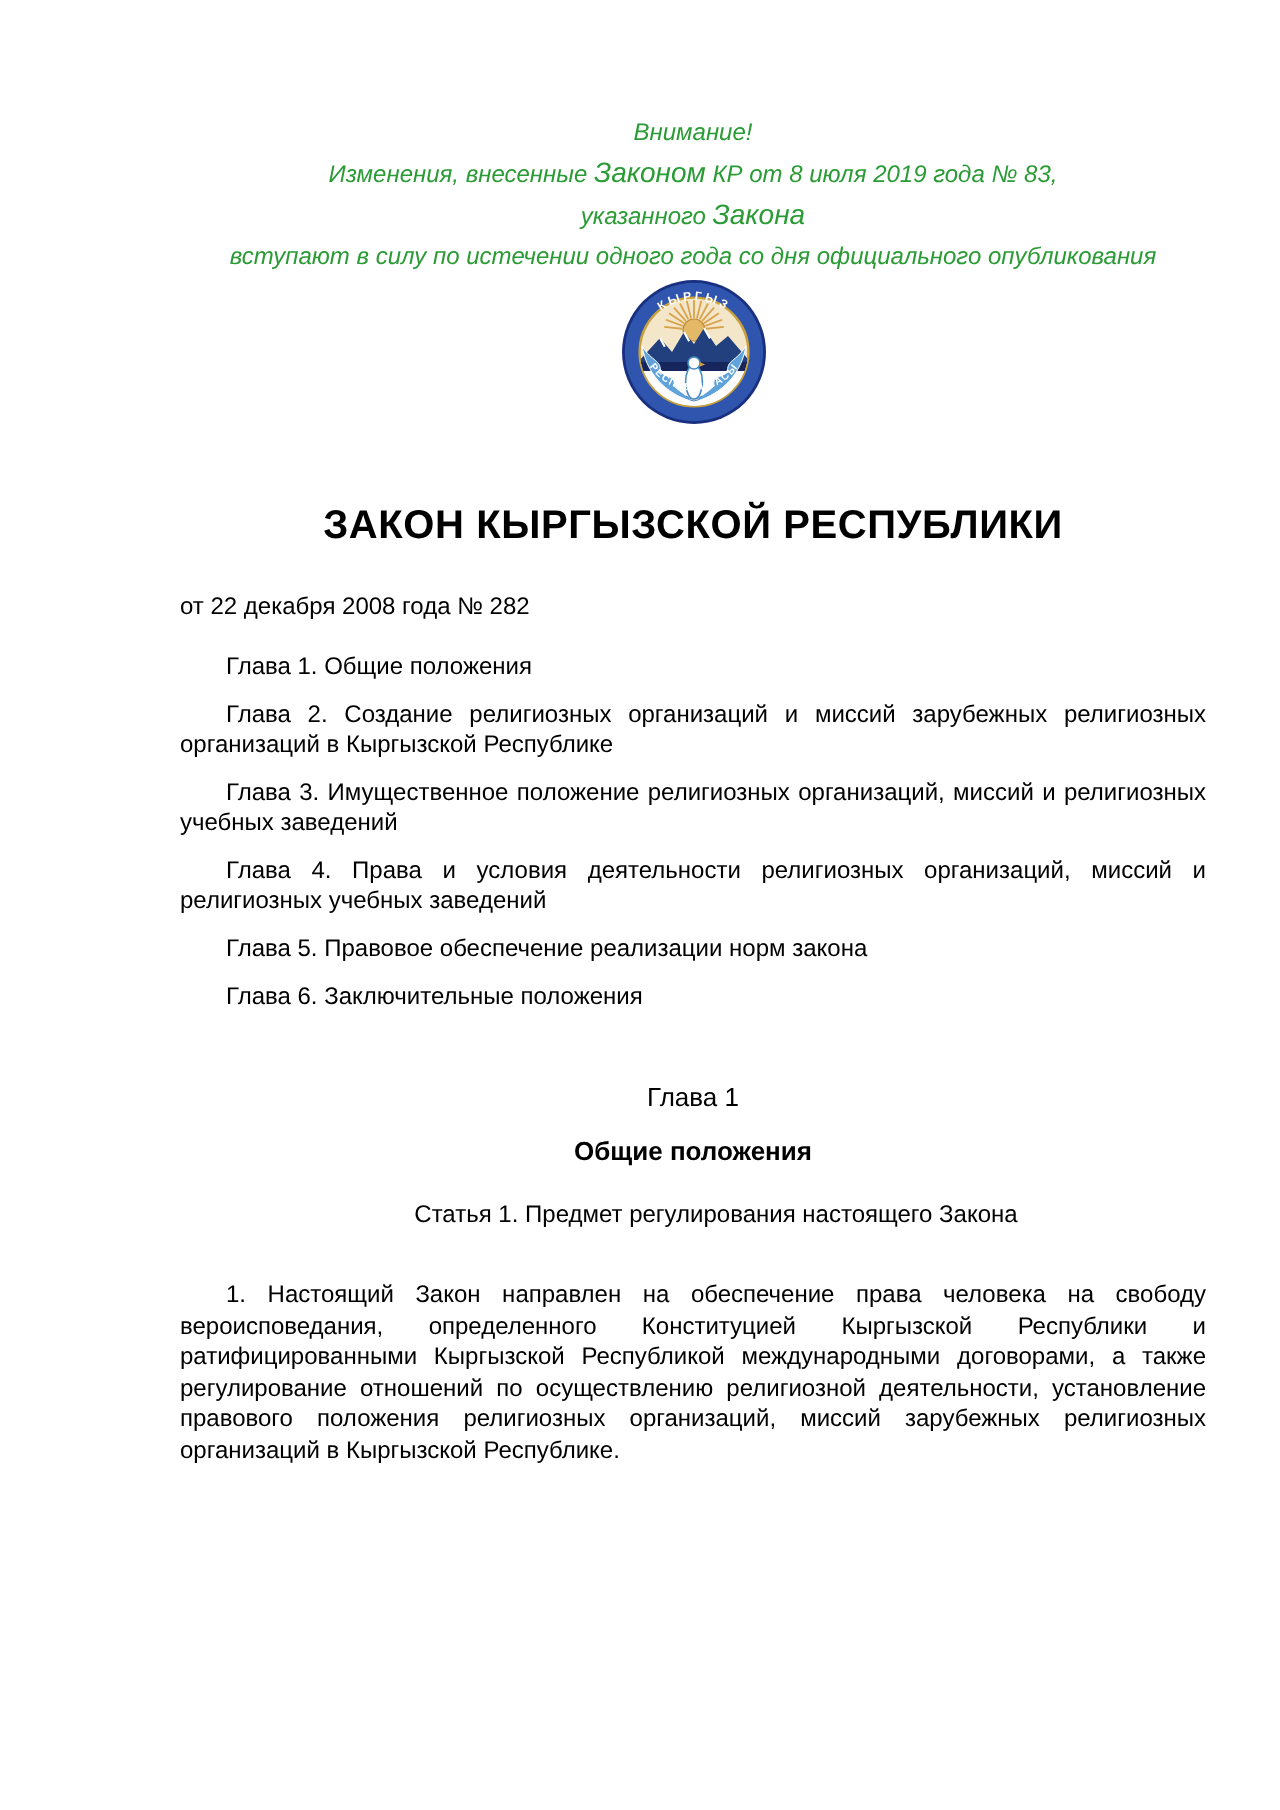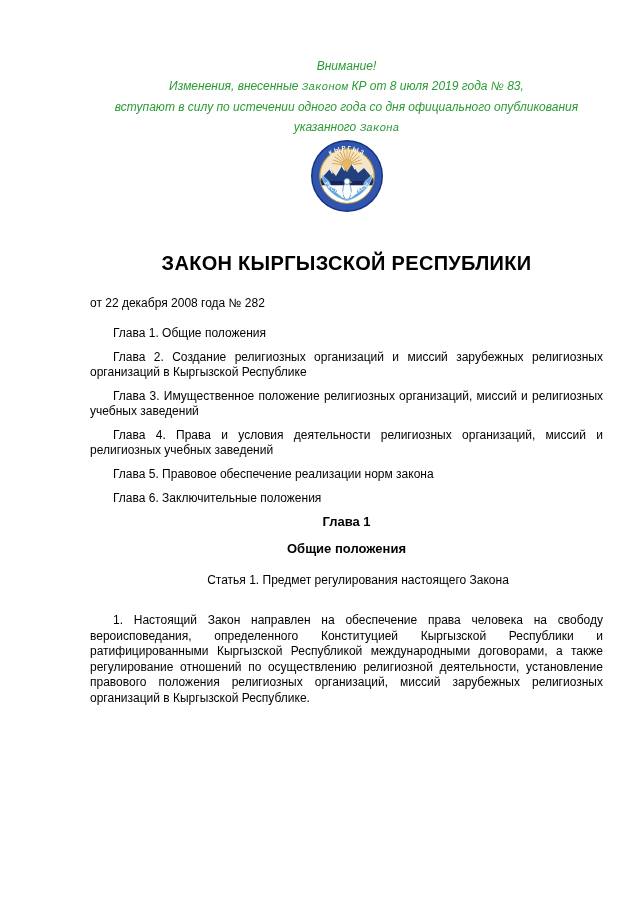--- a/index.html
+++ b/index.html
@@ -8,57 +8,57 @@
     font-family:"Liberation Sans", sans-serif;color:#000;
   }
   .page{width:640px;height:868px;position:relative;}
   .content{padding:56px 37px 0 90px;}
 
   
   .notice{
     text-align:center;font-style:italic;font-size:12px;line-height:20px;
     color:#2a9b35;
   }
-  .notice .sm{font-size:11px;font-family:Liberation Mono, monospace;}
+  .notice .sm{font-size:14px;}
 
   
   .emblem-wrap{text-align:center;margin-top:2px;height:74px;}
   .emblem-wrap svg{width:72px;height:72px;}
 
   .law-title{
     margin:40px 0 0 0;font-size:20px;font-weight:bold;text-align:center;
     line-height:18px;letter-spacing:.3px;
   }
   .date-line{margin-top:24px;font-size:12px;line-height:15px;text-align:left;}
   .law-subtitle{
     margin:17px 0 0 0;font-size:13.5px;font-weight:bold;text-align:center;line-height:17px;
   }
   .edition{
     margin-top:26px;font-style:italic;font-size:12px;line-height:15px;text-align:center;
   }
   .toc{margin-top:15px;}
   .toc p{
     margin:0 0 9px 0;font-size:12px;line-height:15px;text-align:justify;text-indent:23px;
   }
-  .chapter-head{margin:9px 0 0 0;font-size:13px;font-weight:bold;text-align:center;line-height:14px;}
+  .chapter-head{margin:36px 0 0 0;font-size:13px;font-weight:normal;text-align:center;line-height:14px;}
   .chapter-sub{margin:13px 0 0 0;font-size:13px;font-weight:bold;text-align:center;line-height:14px;}
   .article-head{margin-top:17px;font-size:12px;line-height:15px;text-indent:23px;text-align:center;}
   .body-par{margin-top:25px;font-size:12px;line-height:15.5px;text-align:justify;text-indent:23px;}
 </style>
 </head>
 <body>
 
 <div class="page">
   <div class="content">
 
     <div class="notice" style="color: rgb(42, 155, 53);">
       <div><span>Внимание!</span></div>
       <div><span>Изменения, внесенные</span> <span class="sm">Законом</span> <span>КР от 8 июля 2019 года № 83,</span></div>
+      <div><span>указанного</span> <span class="sm">Закона</span></div>
       <div><span>вступают в силу по истечении одного года со дня официального опубликования</span></div>
-      <div><span>указанного</span> <span class="sm">Закона</span></div>
     </div>
 
     <div class="emblem-wrap">
       <svg viewBox="0 0 72 72" aria-hidden="true">
         <defs>
           <clipPath id="innerClip">
               <circle cx="36" cy="36" r="27"></circle>
             </clipPath>
           <path id="arcTop" d="M8,38 A28,28 0 0 1 64,38" fill="none"></path>
           <path id="arcBot" d="M12,40 A26.5,26.5 0 0 0 60,40" fill="none"></path>

